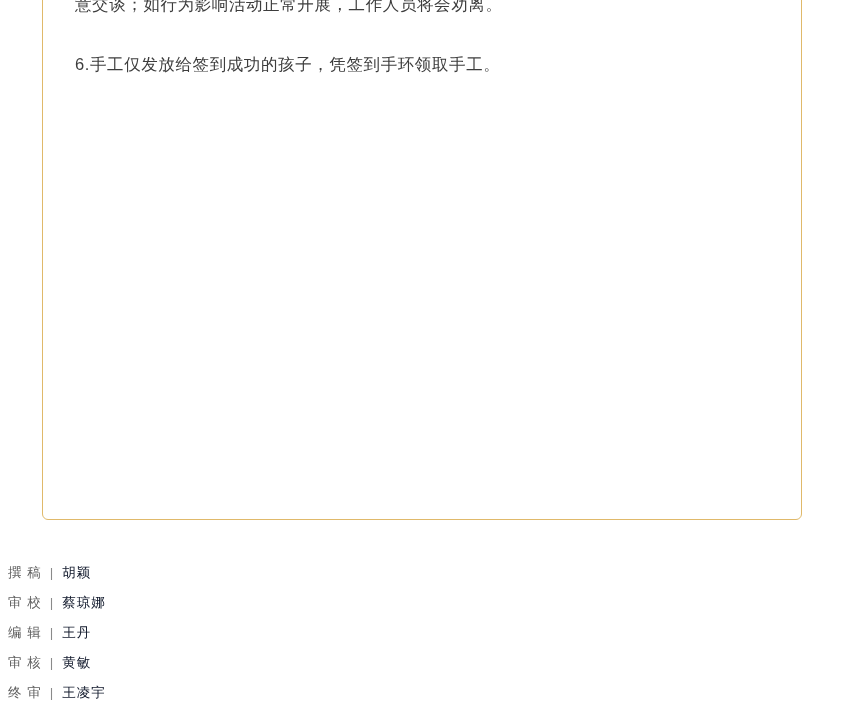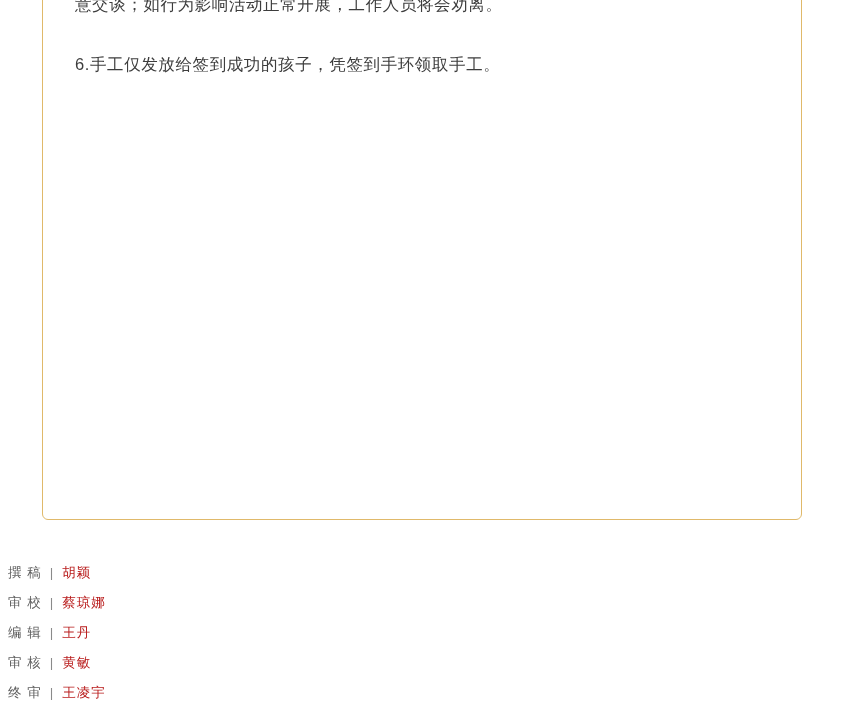--- a/index.html
+++ b/index.html
@@ -65,21 +65,21 @@
   .credit-role {
     white-space: pre;
     font-size: 13.5px;
     color: #5e5e5e;
   }
   .credit-sep {
     margin: 0 8px;
     color: #8a8a8a;
   }
   .credit-name {
-    color: #b91c1c;
+    color: #0f172a;
   }
 </style>
 </head>
 <body>
 
 <div class="page">
 
   <div class="notice-box">
     <p class="para">意交谈；如行为影响活动正常开展，工作人员将会劝离。</p>
     <p class="para">6.手工仅发放给签到成功的孩子，凭签到手环领取手工。</p>

